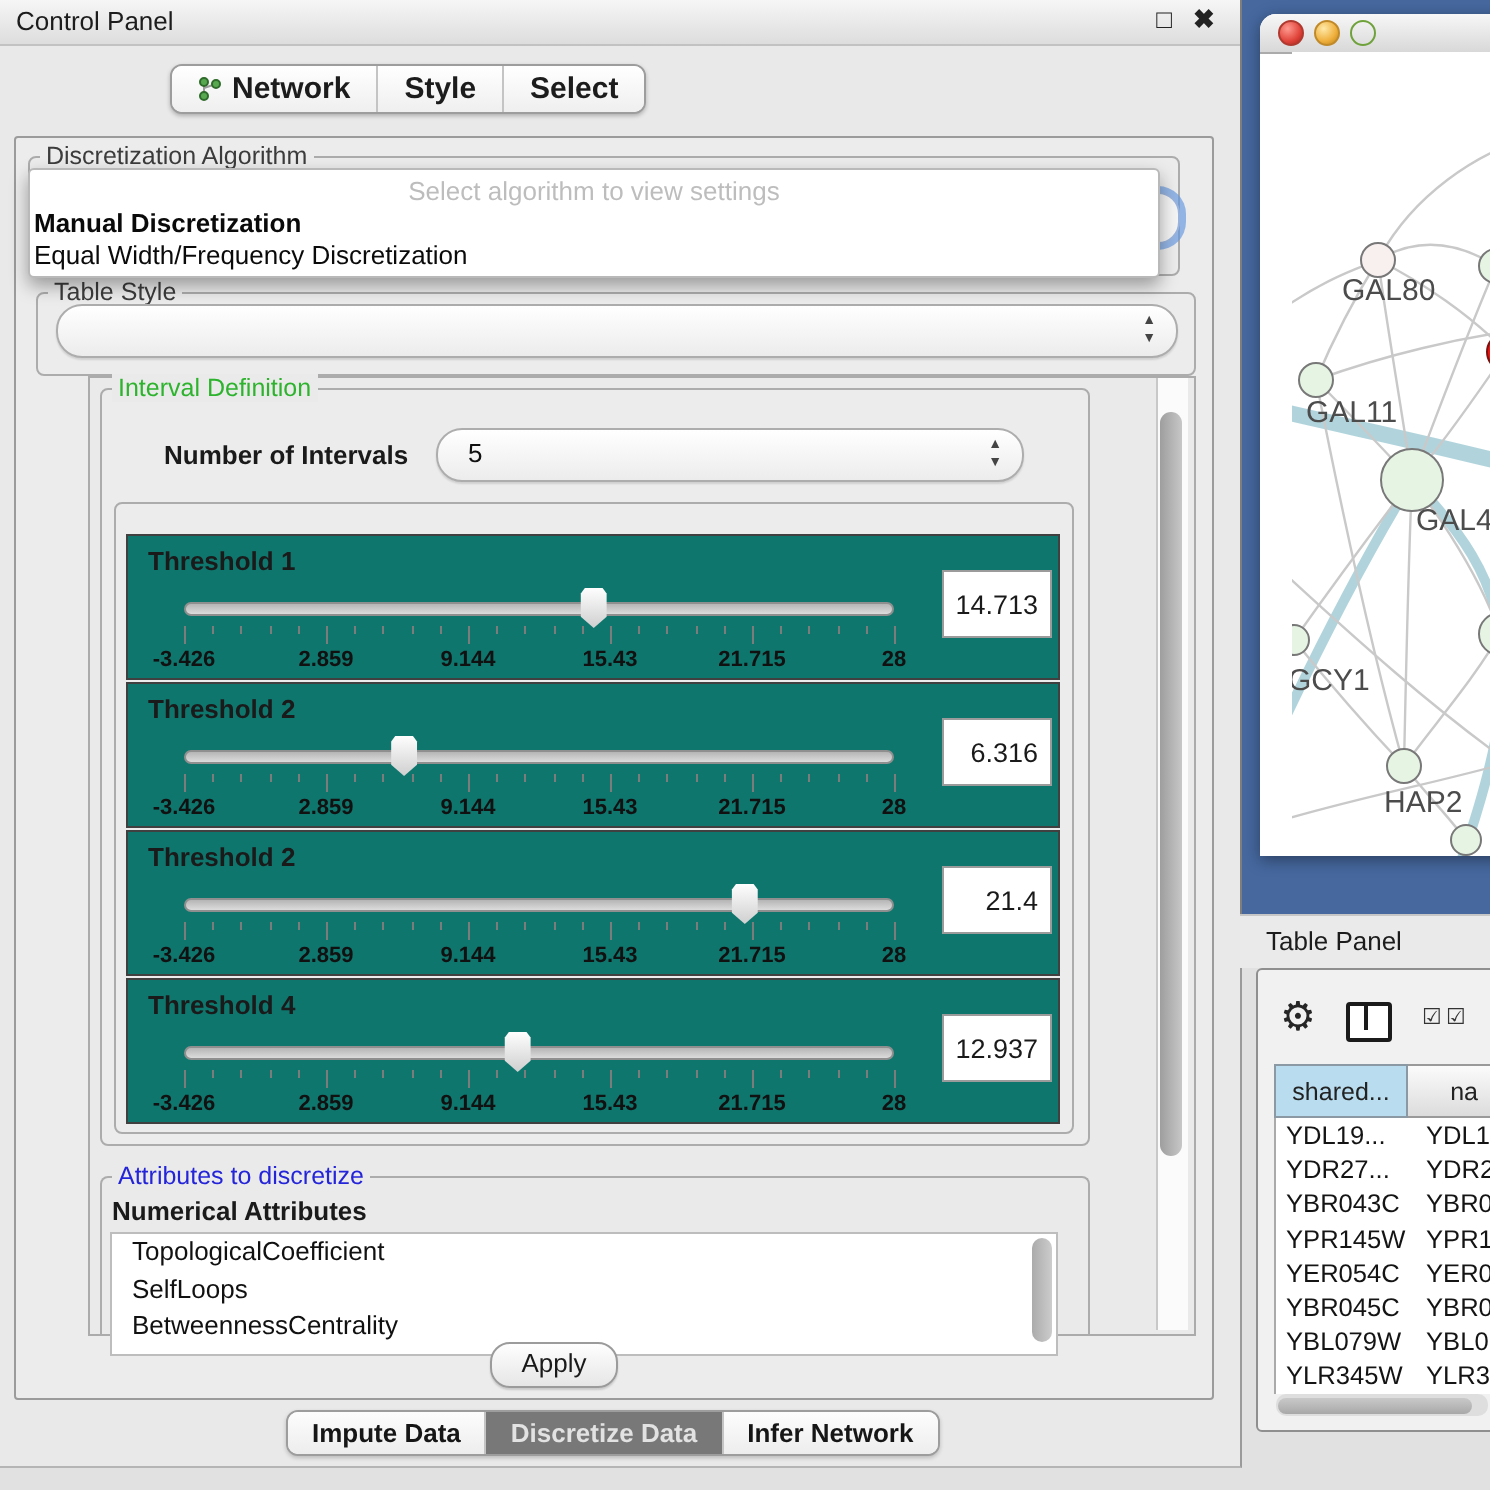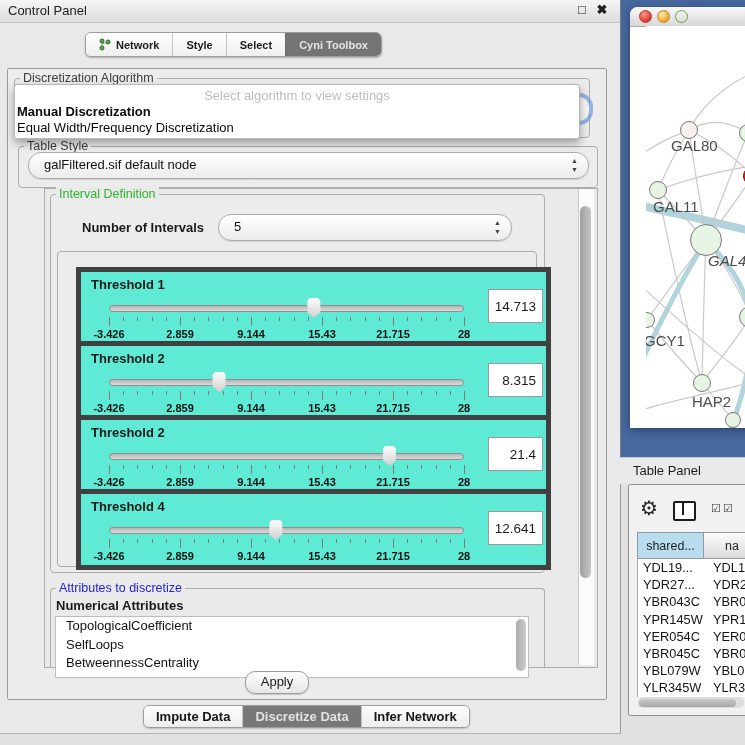--- a/index.html
+++ b/index.html
@@ -11,21 +11,21 @@
   #cp-titlebar{position:absolute;left:0;top:0;width:100%;height:22px;
                background:linear-gradient(#f6f6f6,#dddddd);border-bottom:1px solid #c2c2c2;}
   #cp-title{position:absolute;left:8px;top:3px;font-size:13px;color:#1c1c1c;}
   .winbtn{position:absolute;top:2px;font-size:13px;color:#222;font-weight:bold;width:16px;text-align:center;cursor:default;}
   #btn-float{left:574px;}
   #btn-close{left:594px;}
   
   #toptabs{position:absolute;left:85px;top:32px;display:flex;height:23px;
            border:1px solid #9d9d9d;border-radius:6px;overflow:hidden;background:#fff;
            box-shadow:0 1px 2px rgba(0,0,0,.25);}
-  .ttab{display:flex;align-items:center;padding:0 13px;font-size:11px;font-weight:bold;color:#1c1c1c;
+  .ttab{display:flex;align-items:center;padding:0 13px;font-size:15px;font-weight:bold;color:#1c1c1c;
         background:linear-gradient(#ffffff,#efefef);border-left:1px solid #c4c4c4;white-space:nowrap;}
   .ttab:first-child{border-left:none;}
   .ttab.sel{background:#747474;color:#e4e4e4;border-left-color:#6a6a6a;}
   .ttab .nicon{margin-right:5px;display:inline-block;width:12px;height:13px;}
   
   #content{position:absolute;left:7px;top:68px;width:598px;height:630px;background:#ececec;
            border:1px solid #9b9b9b;border-radius:2px;}
   .grp{position:absolute;border:1px solid #acacac;border-radius:4px;}
   .grp-title{position:absolute;font-size:12.5px;background:#ececec;padding:0 3px;white-space:nowrap;}
   .t-dark{color:#3c3c3c;}
@@ -47,21 +47,21 @@
   #popup .opt.b{font-weight:bold;top:19px;}
   #popup .opt.r{top:35px;}
   
   #viewport{position:absolute;left:44px;top:188px;width:552px;height:478px;background:#eaeaea;
             border:1px solid #ababab;overflow:hidden;}
   #vscroll{position:absolute;left:578px;top:189px;width:15px;height:476px;background:#fbfbfb;
            border-left:1px solid #c8c8c8;}
   #vthumb{position:absolute;left:580px;top:206px;width:11px;height:372px;border-radius:6px;
           background:linear-gradient(90deg,#9e9e9e,#c7c7c7);}
   
-  .thr{position:absolute;left:76px;width:465px;height:71px;background:#5eead4;border:5px solid #404040;}
+  .thr{position:absolute;left:63px;width:465px;height:71px;background:#0f766e;border:1px solid #404040;}
   .thr-label{position:absolute;left:10px;top:5px;font-size:13px;font-weight:bold;}
   .track{position:absolute;left:28px;top:33px;width:355px;height:7px;border-radius:4px;
          background:linear-gradient(#b5b5b5,#dcdcdc);border:1px solid #8f8f8f;box-sizing:border-box;}
   .thumb{position:absolute;top:26px;width:17px;height:20px;
          background:linear-gradient(#fefefe,#cfcfcf);
          clip-path:polygon(50% 100%,12% 72%,12% 14%,24% 0%,76% 0%,88% 14%,88% 72%);
          filter:drop-shadow(0 0 1px #6f6f6f);}
   .scale{position:absolute;left:0;top:45px;width:465px;height:24px;}
   .scale i{position:absolute;top:0;width:1px;height:4px;background:#7c7c7c;}
   .scale i.major{height:9px;}
@@ -147,41 +147,37 @@
           </svg>
         </span>
         <span>Network</span>
       </div>
       <div class="ttab">
         <span>Style</span>
       </div>
       <div class="ttab">
         <span>Select</span>
       </div>
-      <div class="ttab sel">
-        <span>Cyni Toolbox</span>
-      </div>
     </div>
 
     <div id="content"></div>
 
     <div class="grp" style="left:14px;top:78px;width:574px;height:58px;"></div>
     <span class="grp-title t-dark" style="left:20px;top:71px;">Discretization Algorithm</span>
     <div id="algo-focus"></div>
 
     <div id="popup">
       <div class="ph">Select algorithm to view settings</div>
       <div class="opt b">Manual Discretization</div>
       <div class="opt r">Equal Width/Frequency Discretization</div>
     </div>
 
     <div class="grp" style="left:18px;top:146px;width:578px;height:40px;"></div>
     <span class="grp-title t-dark" style="left:24px;top:139px;">Table Style</span>
     <div class="combo" style="left:28px;top:152px;width:559px;">
-      <span class="cval">galFiltered.sif default node</span>
       <span class="stepper">
         <span>▲</span>
           <span>▼</span>
       </span>
     </div>
 
     <div id="viewport"></div>
 
     <div class="grp" style="left:50px;top:194px;width:493px;height:377px;background:#ececec;"></div>
     <span class="grp-title t-green" style="left:56px;top:187px;background:#eaeaea;">Interval Definition</span>
@@ -268,21 +264,21 @@
           <i style="left: 354.6px;"></i>
           <i style="left: 368.8px;"></i>
           <i class="major" style="left: 383px;"></i>
           <b style="left: 28px;">-3.426</b>
           <b style="left: 99px;">2.859</b>
           <b style="left: 170px;">9.144</b>
           <b style="left: 241px;">15.43</b>
           <b style="left: 312px;">21.715</b>
           <b style="left: 383px;">28</b>
         </div>
-      <div class="valbox">8.315</div>
+      <div class="valbox">6.316</div>
     </div>
     <div class="thr" style="top:415px;">
       <span class="thr-label">Threshold 2</span>
       <div class="track"></div>
       <div class="thumb" style="left: 299.914px;"></div>
       <div class="scale">
           <i class="major" style="left: 28px;"></i>
           <i style="left: 42.2px;"></i>
           <i style="left: 56.4px;"></i>
           <i style="left: 70.6px;"></i>
@@ -348,21 +344,21 @@
           <i style="left: 354.6px;"></i>
           <i style="left: 368.8px;"></i>
           <i class="major" style="left: 383px;"></i>
           <b style="left: 28px;">-3.426</b>
           <b style="left: 99px;">2.859</b>
           <b style="left: 170px;">9.144</b>
           <b style="left: 241px;">15.43</b>
           <b style="left: 312px;">21.715</b>
           <b style="left: 383px;">28</b>
         </div>
-      <div class="valbox">12.641</div>
+      <div class="valbox">12.937</div>
     </div>
 
     <div class="grp" style="left:50px;top:588px;width:493px;height:78px;border-bottom:none;border-radius:4px 4px 0 0;"></div>
     <span class="grp-title t-blue" style="left:56px;top:581px;background:#eaeaea;">Attributes to discretize</span>
     <span style="position:absolute;left:56px;top:598px;font-size:13px;font-weight:bold;">Numerical Attributes</span>
     <div id="attr-list">
       <div class="item">TopologicalCoefficient</div>
       <div class="item">SelfLoops</div>
       <div class="item">BetweennessCentrality</div>
       <div id="attr-scroll"></div>
@@ -431,21 +427,21 @@
     <div class="node" style="left:3px;top:155px;width:18px;height:18px;"></div>
     <div class="node" style="left:44px;top:198px;width:32px;height:32px;border-width:1.5px;"></div>
     <div class="node" style="left:-7px;top:286px;width:16px;height:16px;"></div>
     <div class="node" style="left:93px;top:280px;width:22px;height:22px;"></div>
     <div class="node" style="left:47px;top:348px;width:18px;height:18px;"></div>
     <div class="node" style="left:79px;top:386px;width:16px;height:16px;"></div>
     <span class="nlabel" style="left:25px;top:111px;">GAL80</span>
     <span class="nlabel" style="left:105px;top:117px;">G</span>
     <span class="nlabel" style="left:107px;top:158px;">C</span>
     <span class="nlabel" style="left:7px;top:172px;">GAL11</span>
-    <span class="nlabel" style="left:62px;top:226px;font-style:italic;">GAL4</span>
+    <span class="nlabel" style="left:62px;top:226px;">GAL4</span>
     <span class="nlabel" style="left:-2px;top:306px;">GCY1</span>
     <span class="nlabel" style="left:108px;top:305px;">H</span>
     <span class="nlabel" style="left:46px;top:367px;">HAP2</span>
   </div>
 
   <div id="tp-strip">
     <span id="tp-title">Table Panel</span>
   </div>
   <div id="tablewin">
     <span id="tw-gear">⚙</span>

